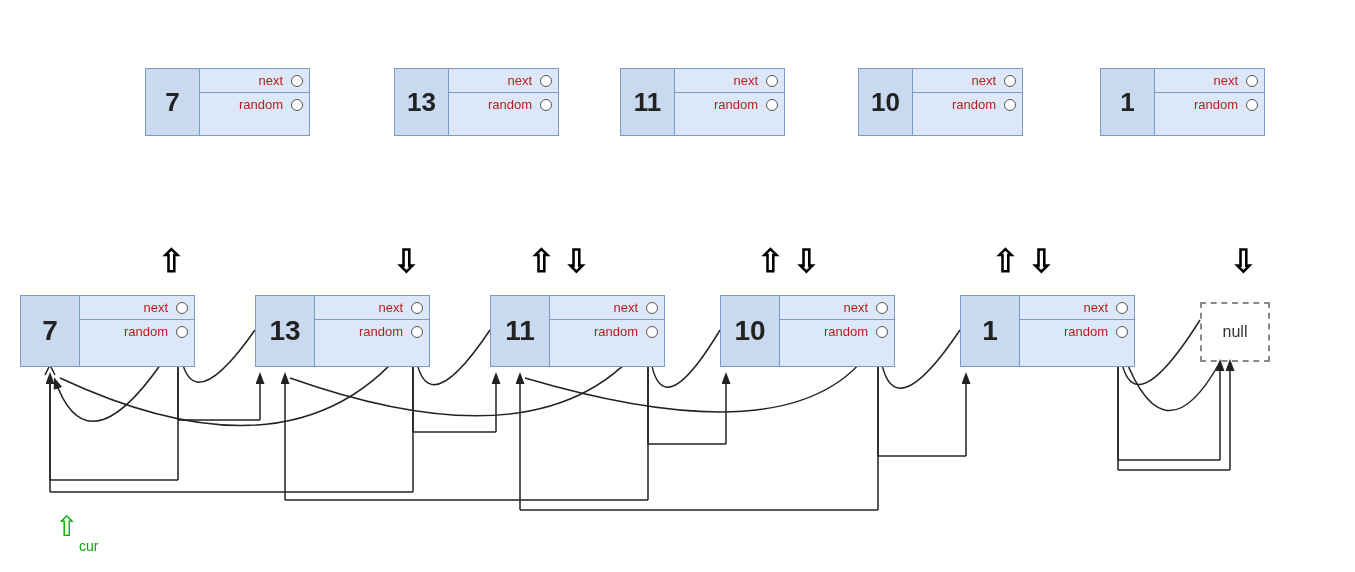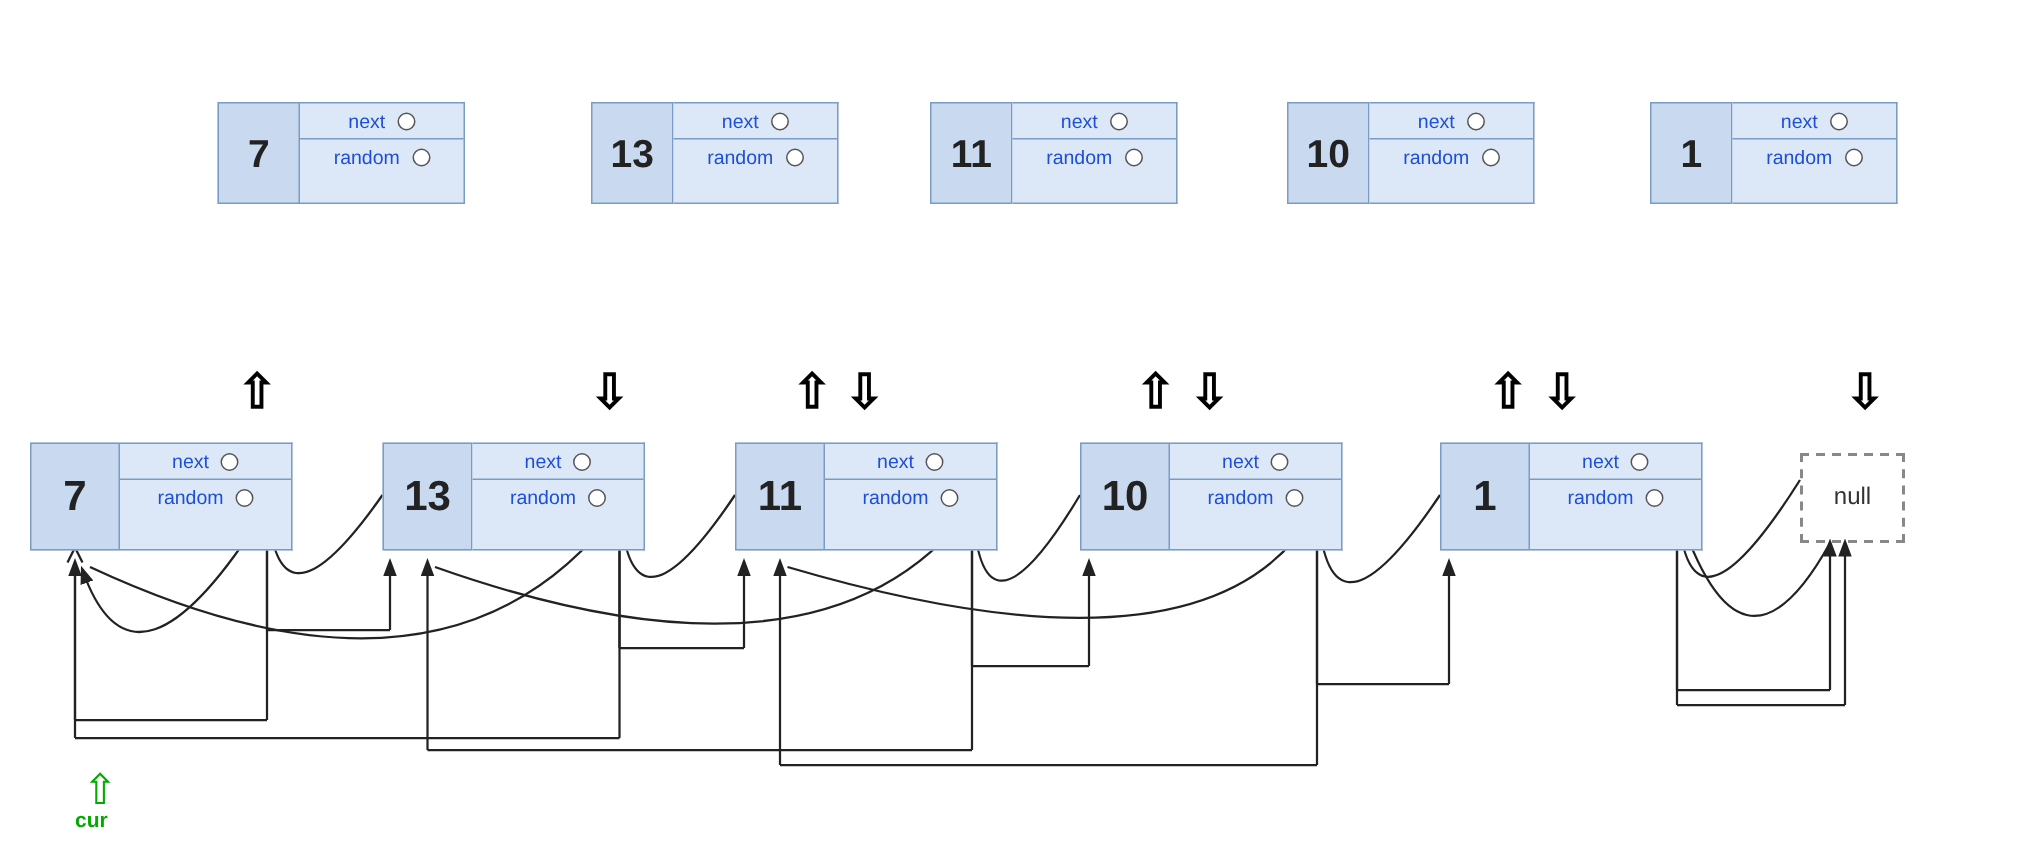--- a/index.html
+++ b/index.html
@@ -36,24 +36,24 @@
       flex-direction: column;
       border-top: 1.5px solid #7a9cc4;
       border-right: 1.5px solid #7a9cc4;
       border-bottom: 1.5px solid #7a9cc4;
       background: #dce8f8;
     }
 
     .node-field {
       display: flex;
       align-items: center;
-      justify-content: center;
+      justify-content: flex-end;
       padding: 4px 6px;
       font-size: 13px;
-      color: #1d4ed8;
+      color: #b91c1c;
       gap: 8px;
     }
 
     .node-field:first-child {
       border-bottom: 1px solid #7a9cc4;
     }
 
     .node-circle {
       width: 12px;
       height: 12px;
@@ -94,21 +94,22 @@
     .cur-arrow {
       position: absolute;
       color: #00aa00;
       font-size: 28px;
     }
 
     .cur-label {
       position: absolute;
       color: #00aa00;
       font-size: 14px;
-      font-weight: bold;
+      font-weight: normal;
+      margin-left: 29px;
     }
 
     svg.connections {
       position: absolute;
       top: 0;
       left: 0;
       width: 1355px;
       height: 572px;
       pointer-events: none;
     }

